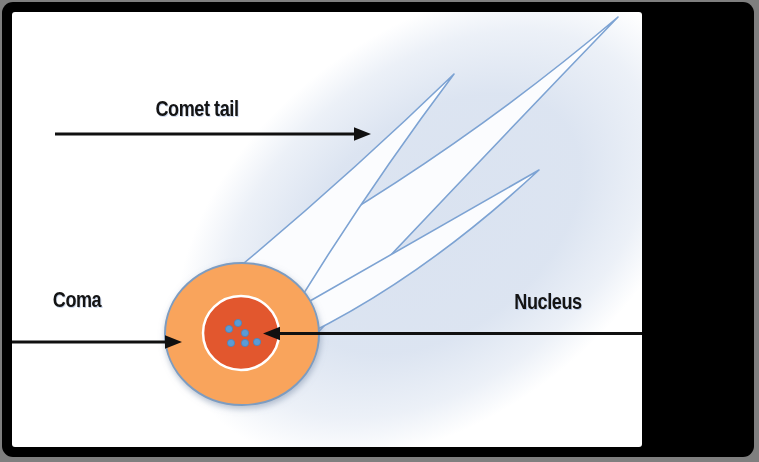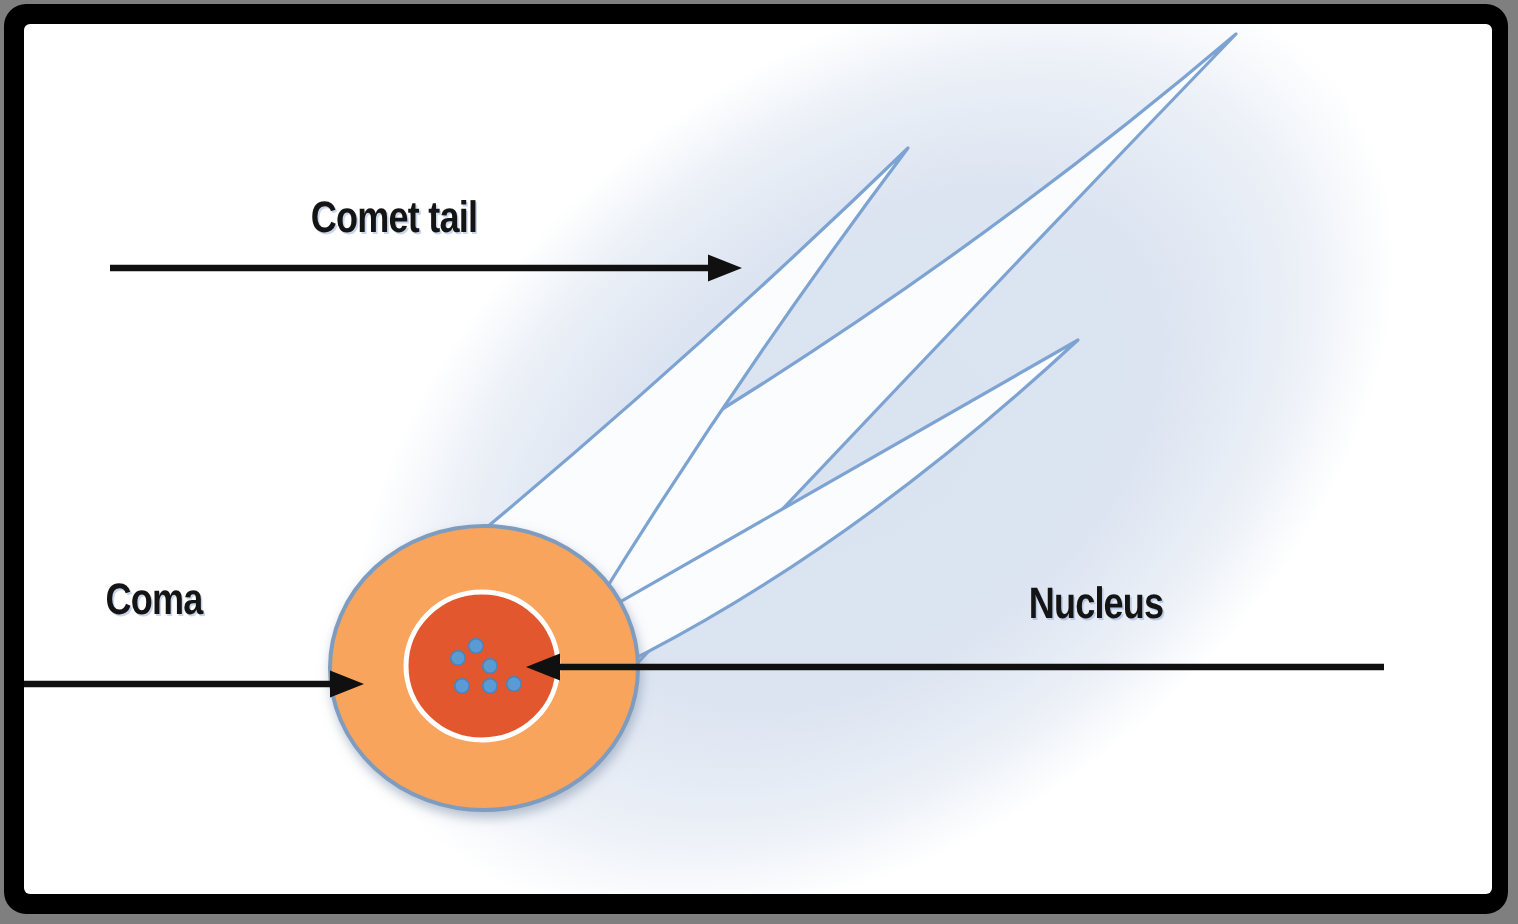--- a/index.html
+++ b/index.html
@@ -6,21 +6,21 @@
   .stage {
     position:relative; width:759px; height:462px;
     background:var(--frame-shadow,#7f7f7f);
     font-family:"Liberation Sans", sans-serif;
   }
   .frame {
     position:absolute; left:2px; top:2px; right:5px; bottom:5px;
     background:var(--frame,#000); border-radius:11px;
   }
   .canvas {
-    position:absolute; left:10px; top:10px; width:734px; height:435px;
+    position:absolute; left:10px; top:10px; width:630px; height:435px;
     background:var(--canvas,#fff); border-radius:3px; overflow:hidden;
   }
   .canvas svg { position:absolute; left:0; top:0; }
   .diagram-label {
     position:absolute; width:140px; text-align:center;
     font-size:22px; font-weight:700; letter-spacing:-0.5px;
     color:var(--label,#141414);
     transform:scaleX(0.82); transform-origin:center;
     text-shadow:1px 1px 0 rgba(120,150,205,0.40);
     white-space:nowrap; line-height:24px;

